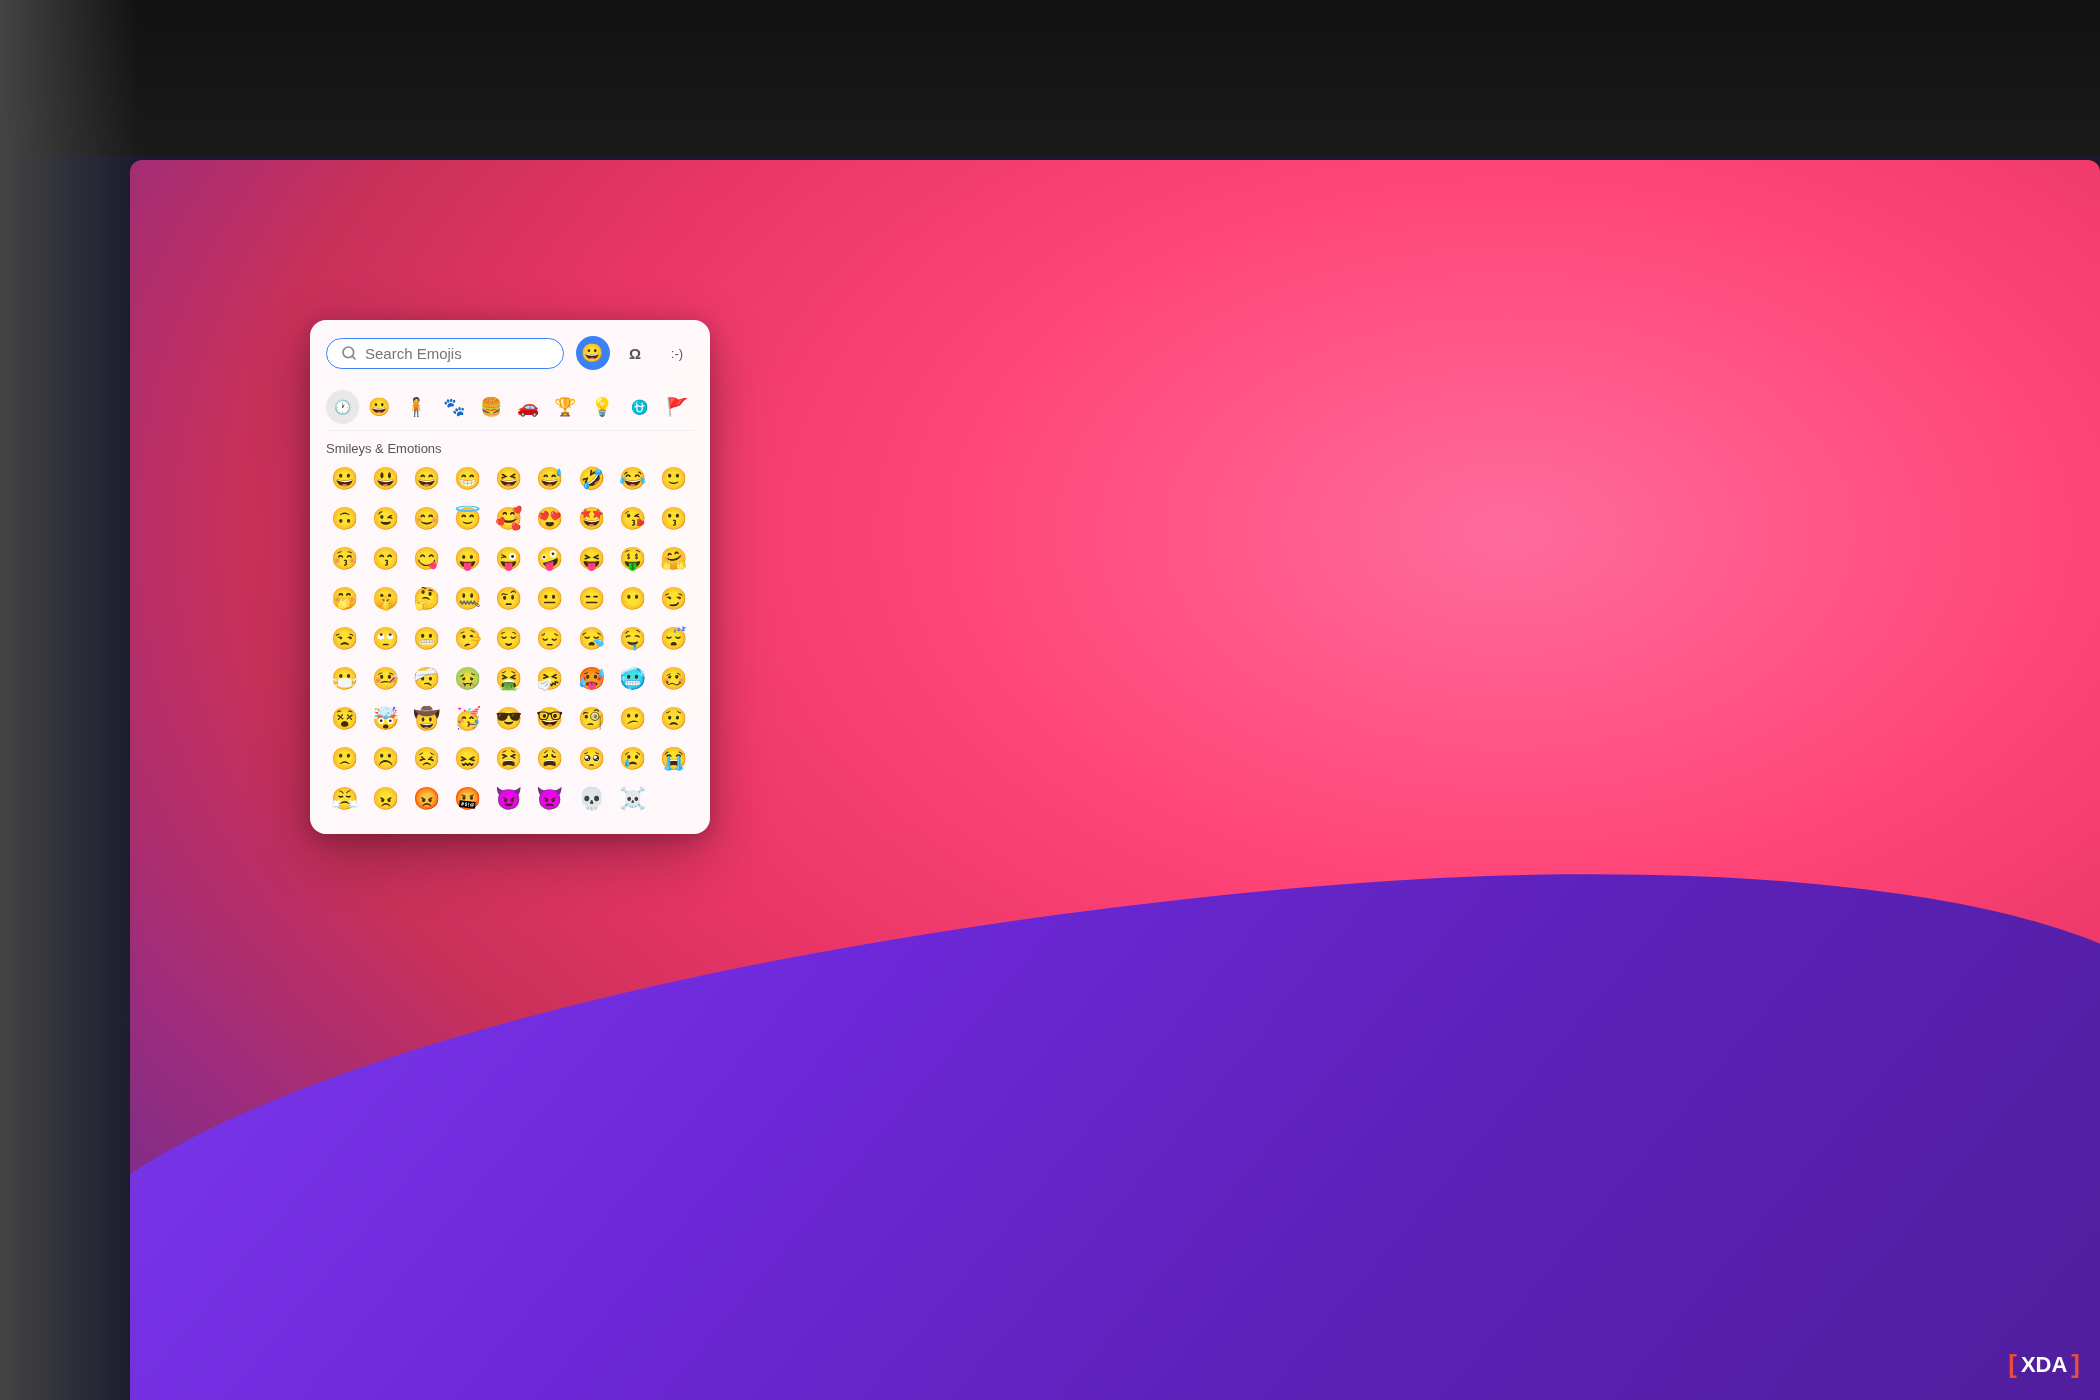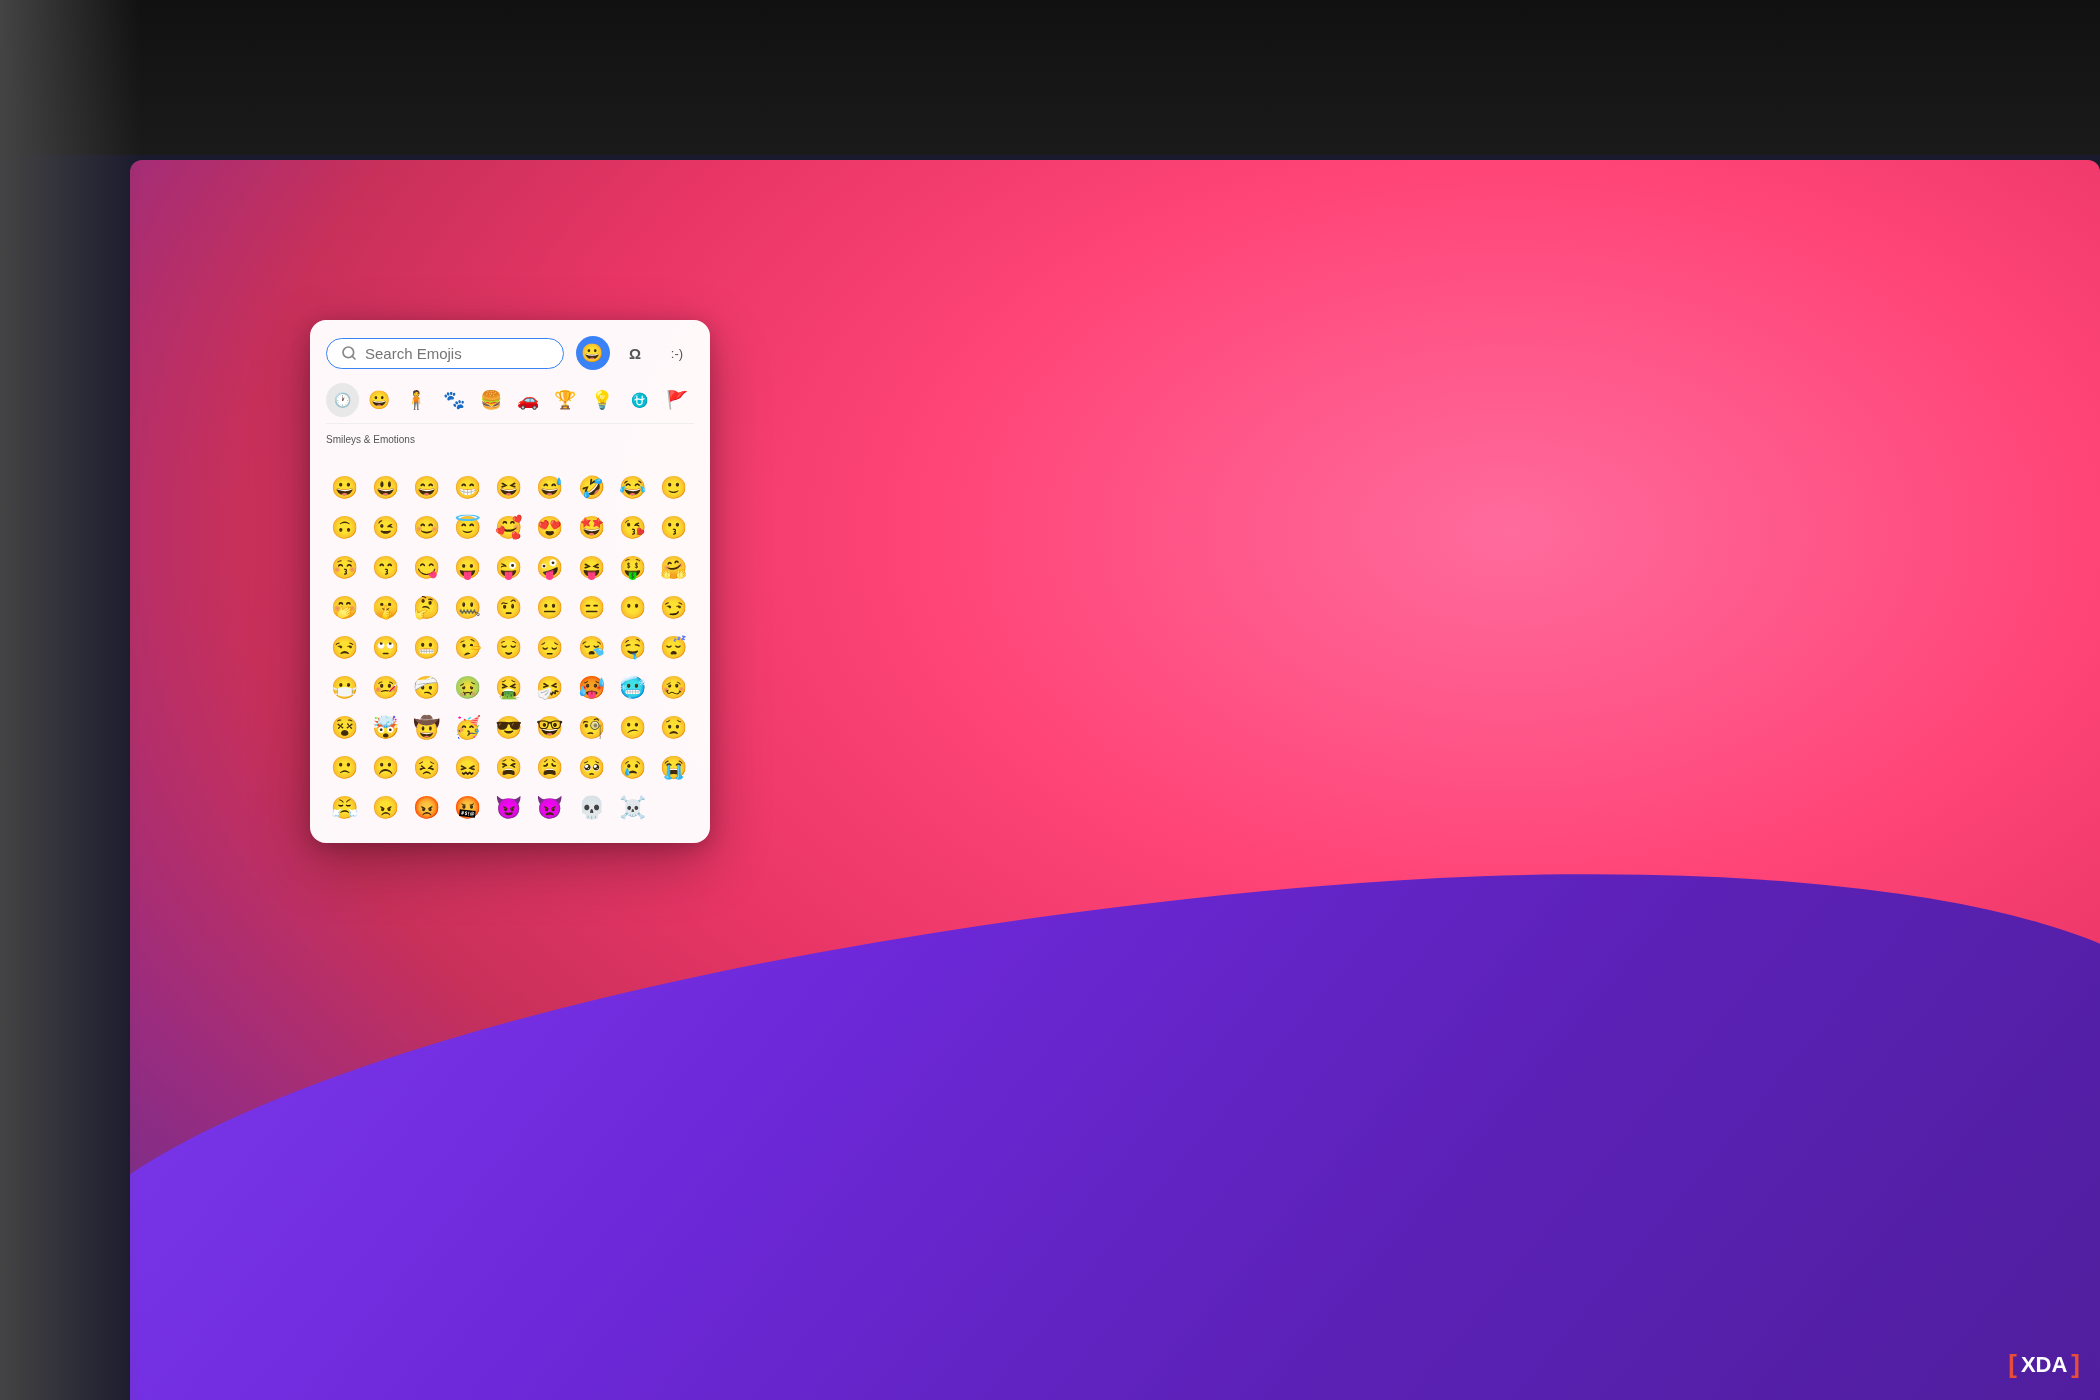--- a/index.html
+++ b/index.html
@@ -56,21 +56,21 @@
       box-shadow: 0 20px 60px rgba(0,0,0,0.3), 0 4px 20px rgba(0,0,0,0.2);
       padding: 16px;
       z-index: 200;
     }
 
     
     .search-bar {
       display: flex;
       align-items: center;
       gap: 12px;
-      margin-bottom: 7px;
+      margin-bottom: 14px;
     }
 
     .search-input-wrapper {
       flex: 1;
       display: flex;
       align-items: center;
       background: white;
       border: 1.5px solid #3b82f6;
       border-radius: 20px;
       padding: 6px 14px;
@@ -145,23 +145,23 @@
 
     .category-icon.recent {
       background: #e8e8e8;
       border-radius: 50%;
       font-size: 14px;
       color: #888;
     }
 
     
     .section-label {
-      font-size: 10px;
+      font-size: 13px;
       color: #555;
-      margin-bottom: 24px;
+      margin-bottom: 4px;
       font-weight: 400;
     }
 
     
     .emoji-grid {
       display: grid;
       grid-template-columns: repeat(9, 1fr);
       gap: 2px;
     }
 

